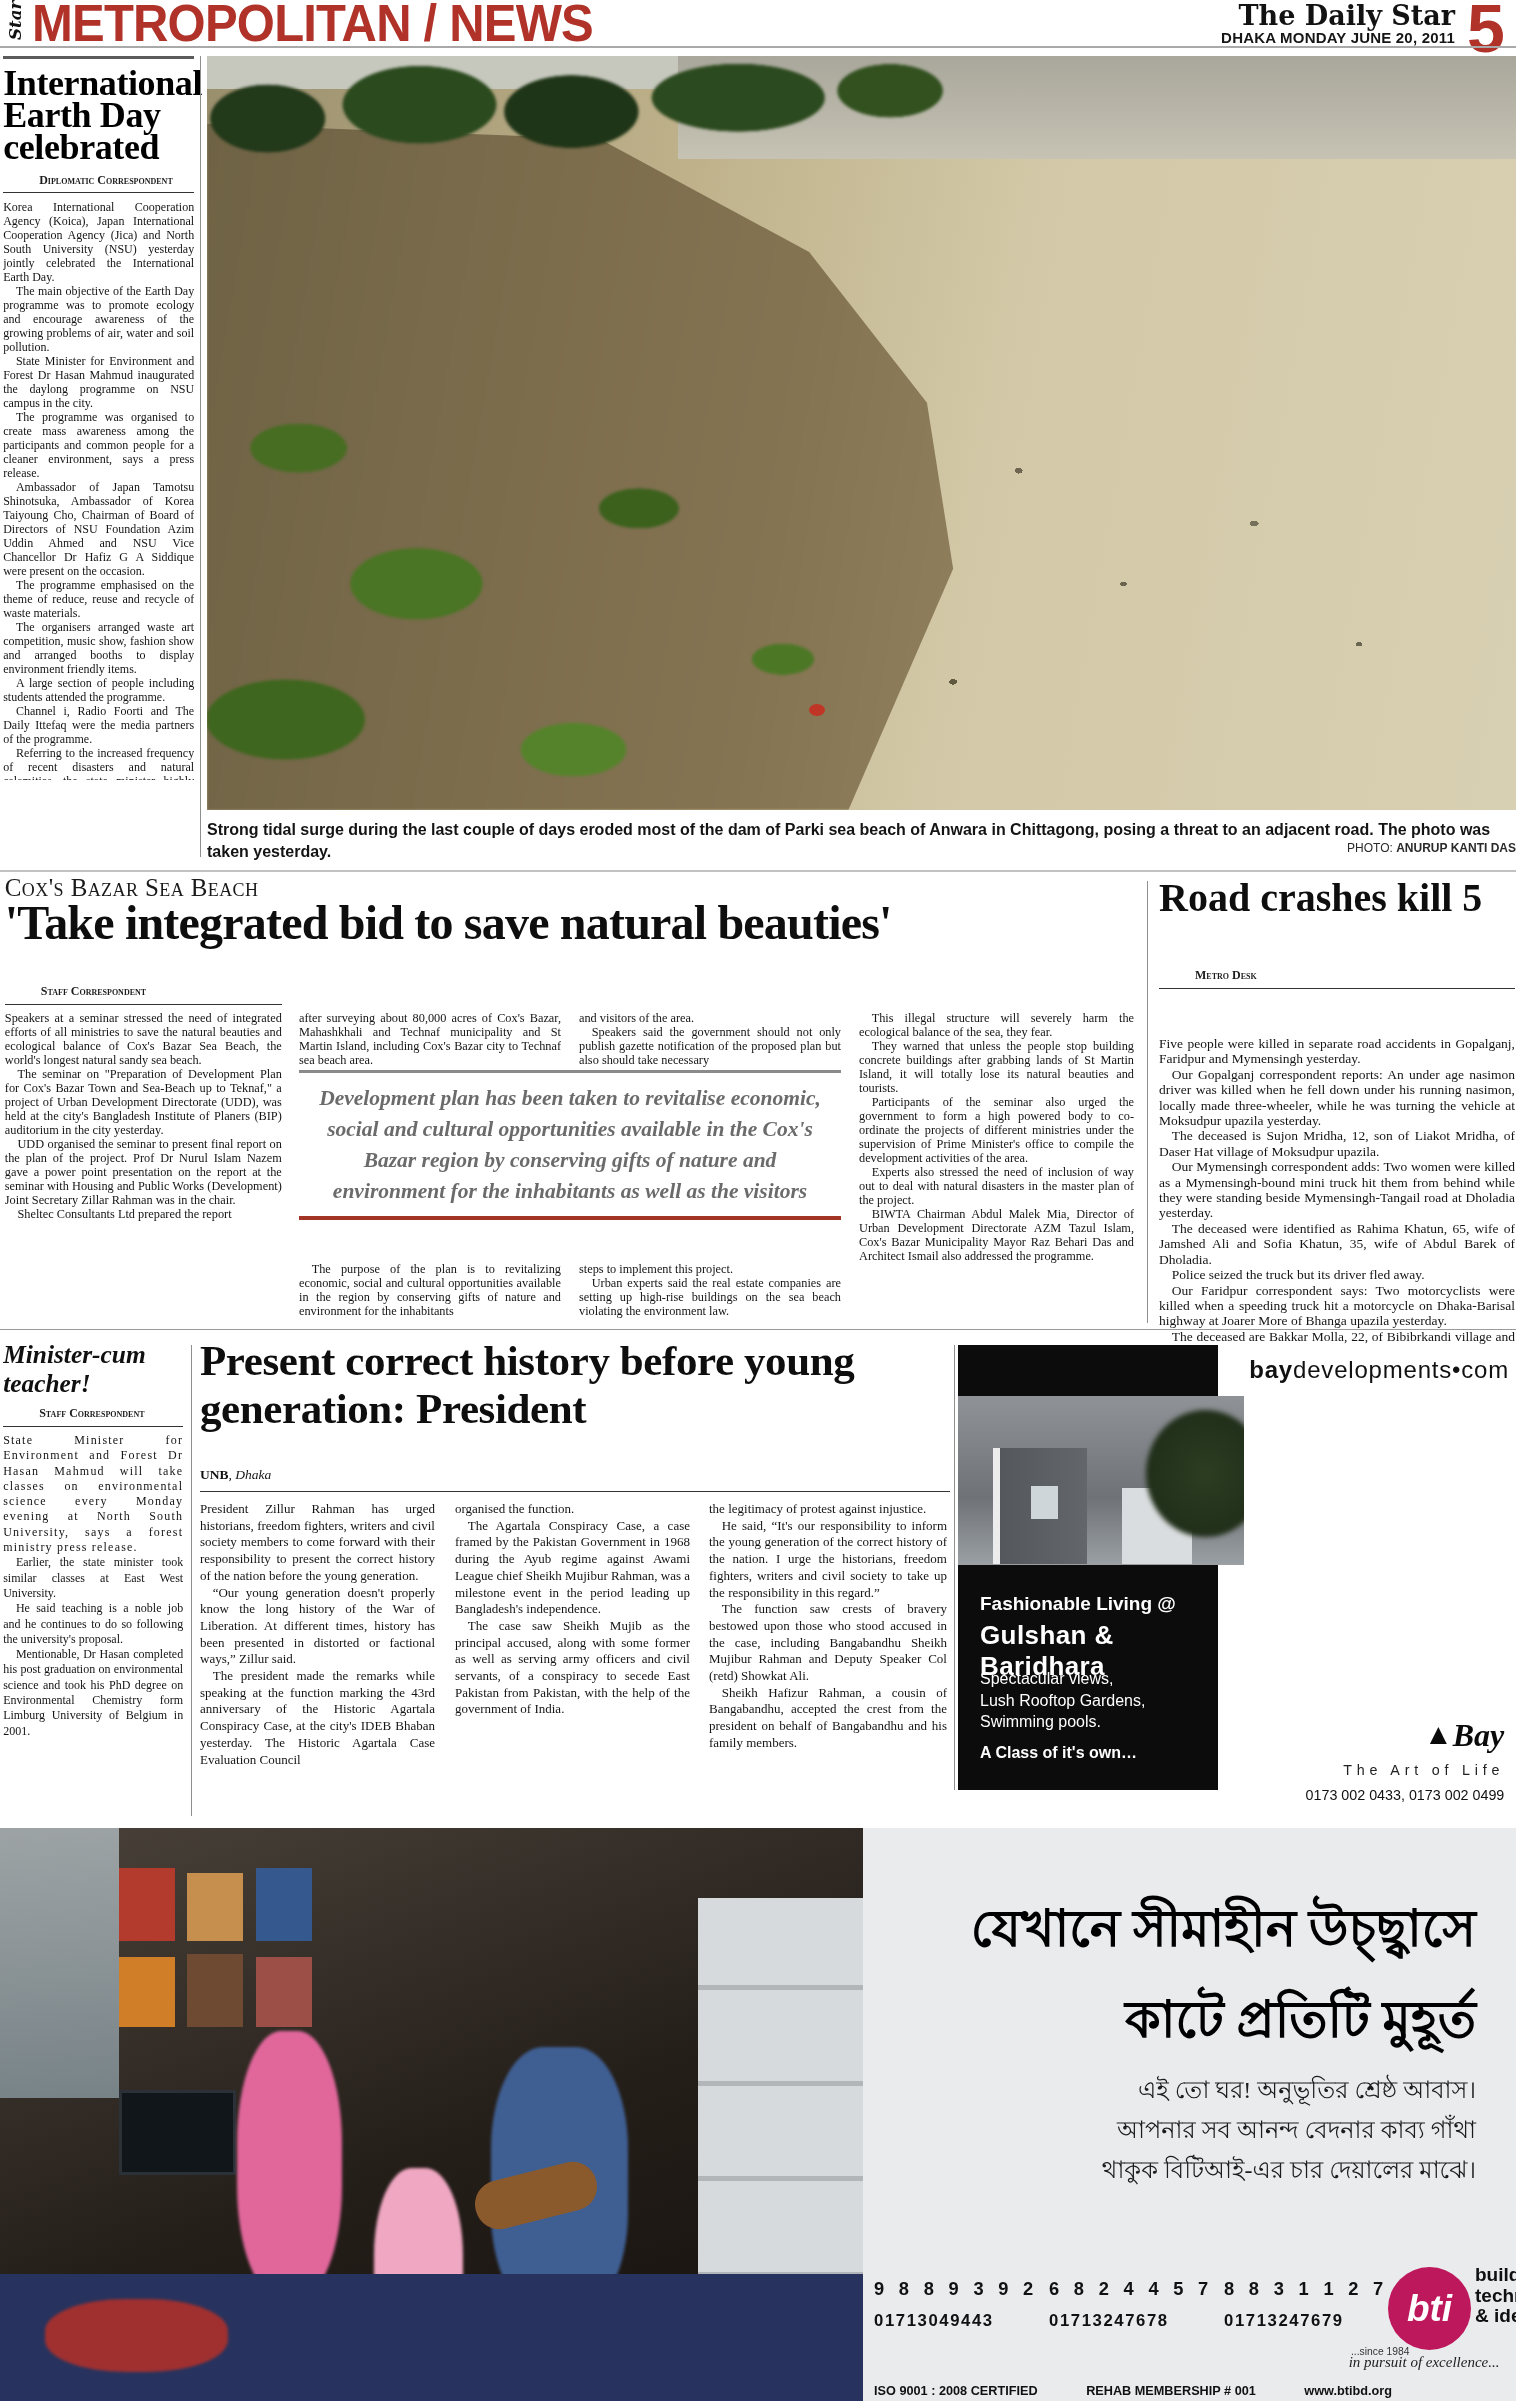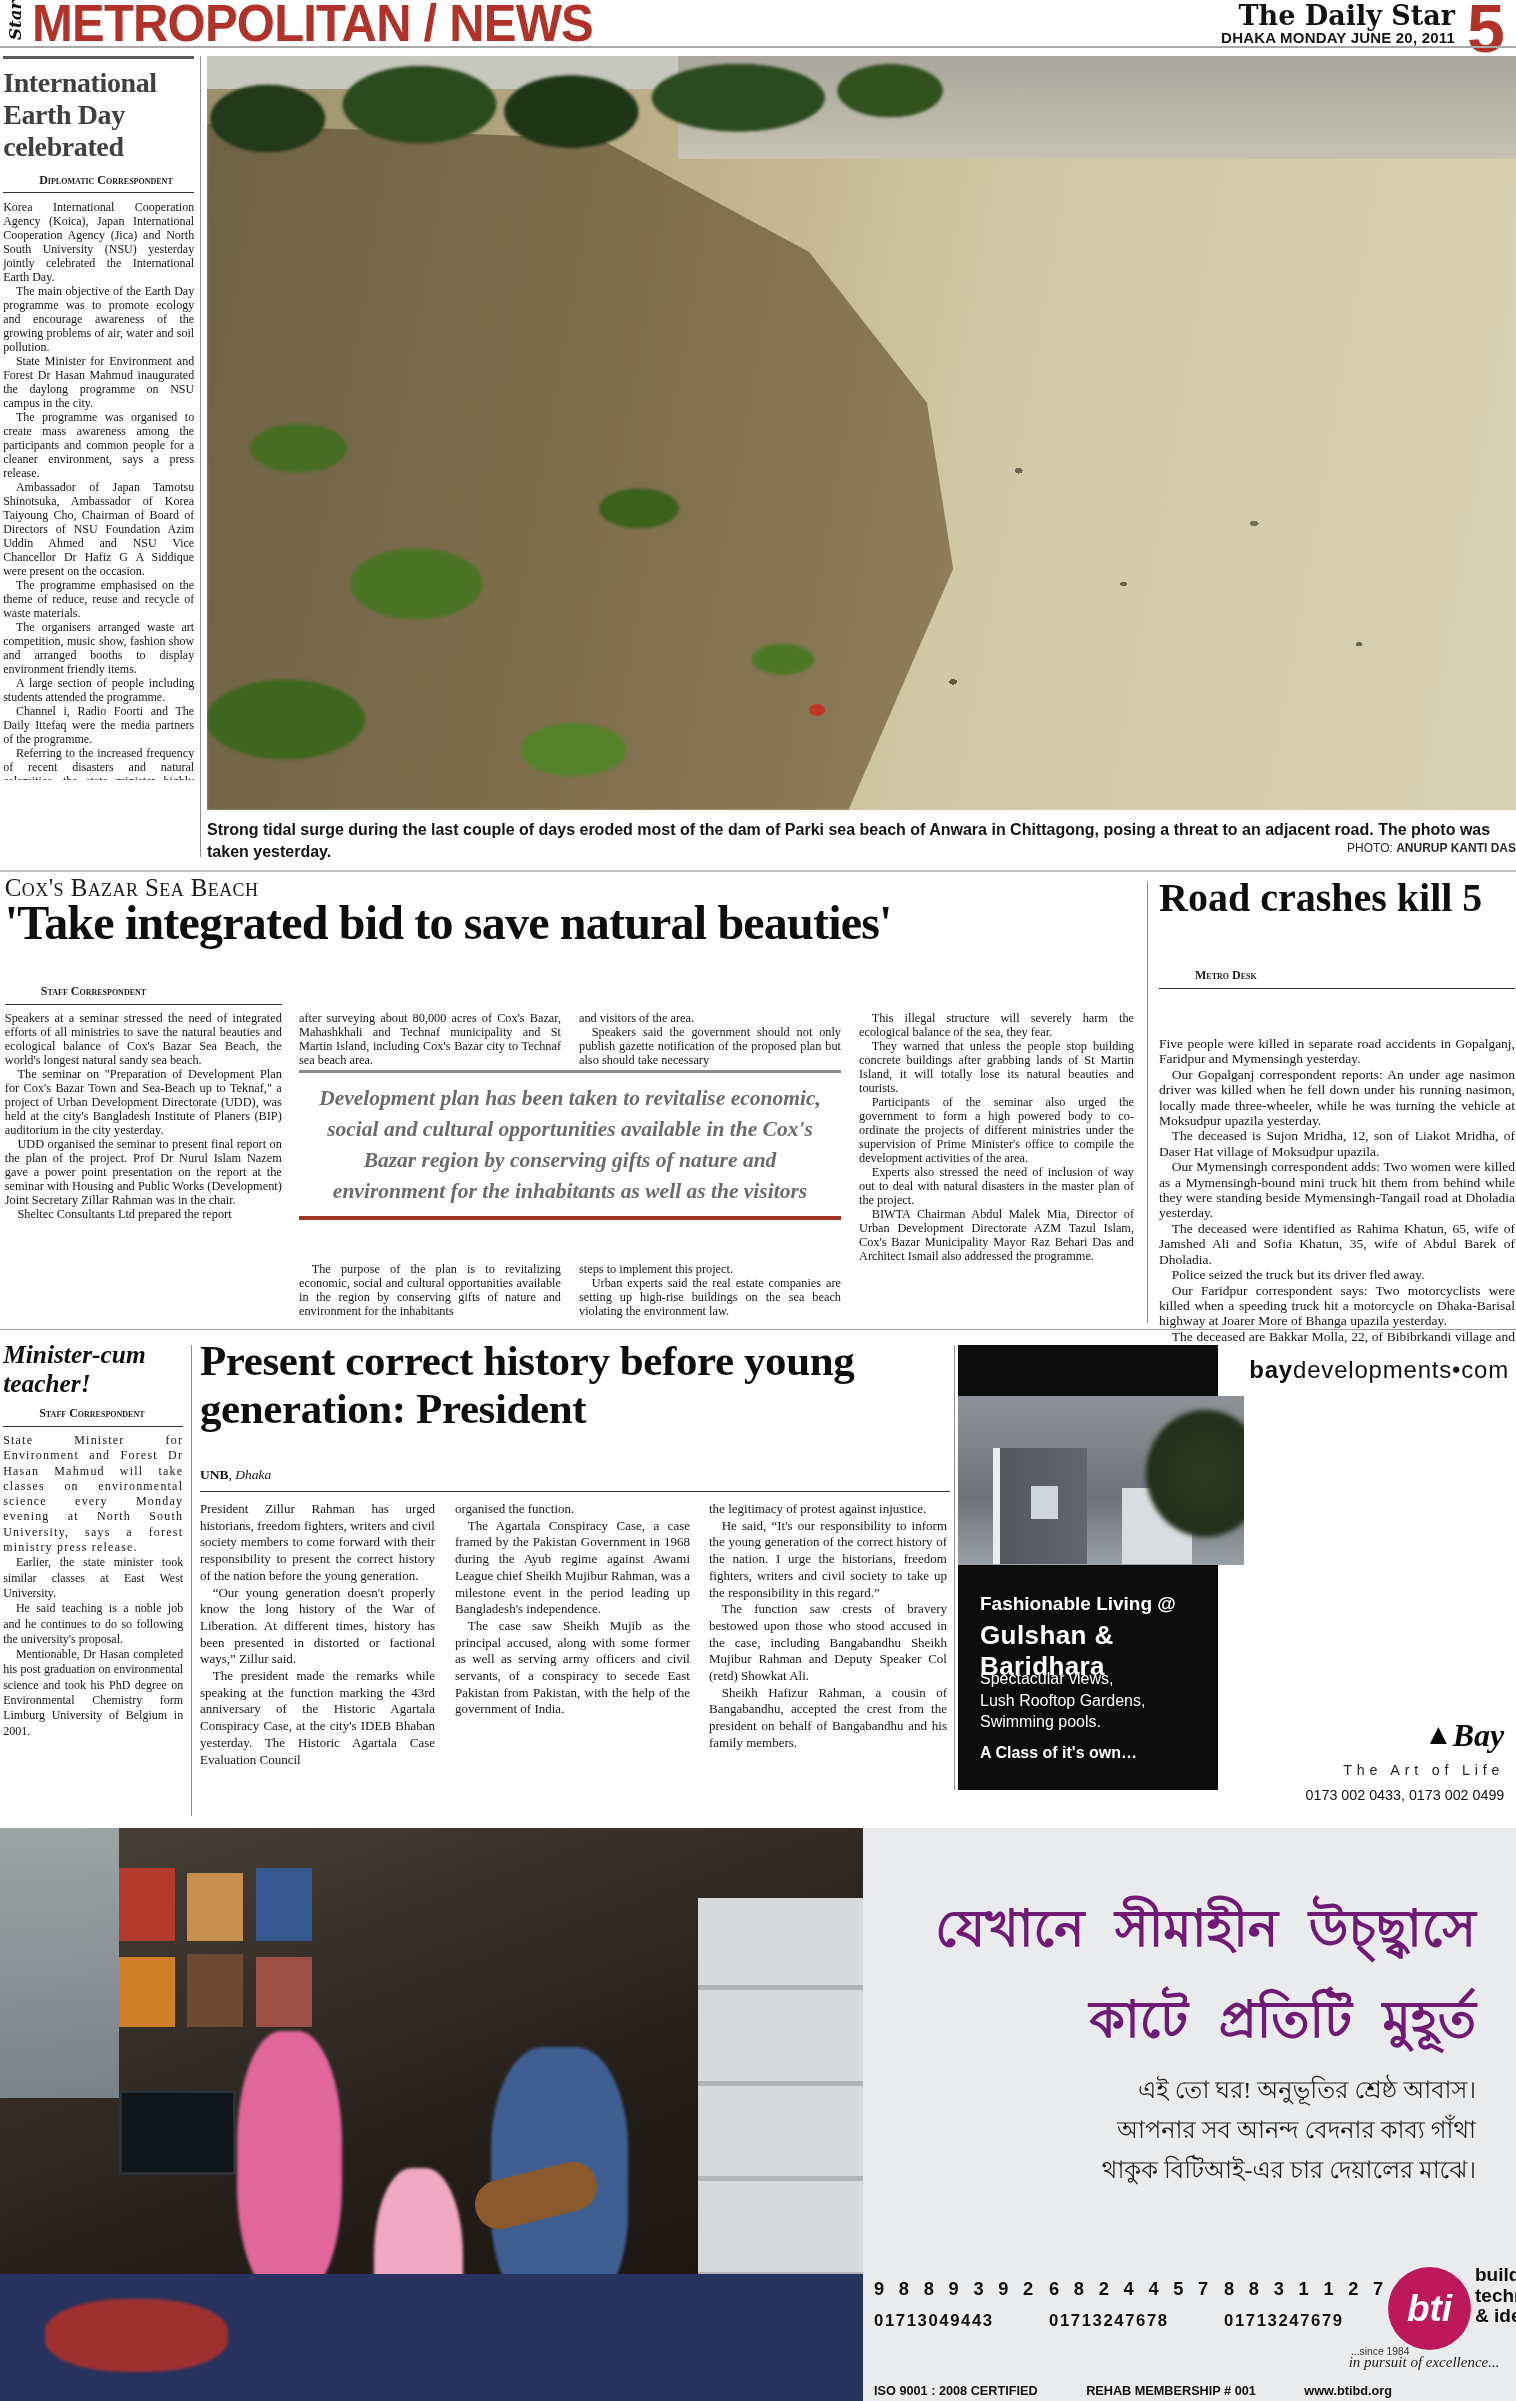--- a/index.html
+++ b/index.html
@@ -19,21 +19,21 @@
   .toprule{height:3.2px;background:#5b5b5b;}
   .byline{font-family:"Liberation Serif",serif;font-variant:small-caps;font-weight:bold;font-size:12px;color:#1c1c1c;margin-left:36px;}
   .byline-rule{height:0.8px;background:#333;margin-top:4.8px;}
   .art p{margin:0;text-indent:12.7px;text-align:justify;}
   .art p.first{text-indent:0;}
   .vrule{width:0.8px;background:#8f8f8f;}
   .hdiv{height:1.6px;background:#c2c2c2;}
 
   
   .earth{left:3.2px;top:56px;width:191px;}
-  .earth h1{margin:8px 0 0 0;font-family:"Liberation Serif",serif;font-weight:bold;font-size:28px;line-height:32px;letter-spacing:-0.4px;color:#404040;}
+  .earth h1{margin:8px 0 0 0;font-family:"Liberation Serif",serif;font-weight:bold;font-size:36px;line-height:32px;letter-spacing:-0.4px;color:#000000;}
   .earth .body{margin-top:6.4px;font-family:"Liberation Serif",serif;font-size:12px;line-height:14px;height:580px;overflow:hidden;}
 
   
   .photo-main{left:207px;top:56px;width:1309px;height:754px;overflow:hidden;background:linear-gradient(100deg,#9a8f6d 0%,#bfb28b 35%,#d3c9a8 60%,#d8d0b2 100%);}
   .ph-sky{position:absolute;top:0;left:0;width:100%;height:33px;background:#c6c8bd;}
   .ph-sea{position:absolute;top:0;right:0;width:64%;height:103px;background:linear-gradient(#a9a79b,#c6c3b4);}
   .ph-trees{position:absolute;top:0;left:0;width:58%;height:139px;filter:blur(1.6px);
     background:
       radial-gradient(95px 56px at 8% 45%,#22391a 60%,transparent 61%),
       radial-gradient(127px 64px at 28% 35%,#2b4a1e 60%,transparent 61%),
@@ -141,21 +141,21 @@
   .btp-shelf{position:absolute;right:0;top:70px;width:165px;height:447px;background:#d7dadc;}
   .btp-shelf i{position:absolute;left:0;width:100%;height:4.8px;background:#b2b6b9;}
   .btp-tv{position:absolute;left:119px;top:262px;width:111px;height:79px;background:#11161a;border:3.2px solid #2b3136;}
   .btp-woman{position:absolute;left:237px;top:203px;width:105px;height:267px;border-radius:42%;background:#e1679b;filter:blur(1.6px);}
   .btp-child{position:absolute;left:374px;top:340px;width:89px;height:208px;border-radius:42%;background:#f0a7c2;filter:blur(1.6px);}
   .btp-man{position:absolute;left:491px;top:219px;width:137px;height:267px;border-radius:38%;background:#3f5f93;filter:blur(1.6px);}
   .btp-guitar{position:absolute;left:474px;top:343px;width:124px;height:49px;border-radius:24px;background:#8a5a2c;transform:rotate(-14deg);}
   .btp-bed{position:absolute;left:0;bottom:0;width:100%;height:127px;background:#27335e;}
   .btp-cloth{position:absolute;left:45px;bottom:29px;width:183px;height:73px;border-radius:44%;background:#a03030;filter:blur(1.6px);}
 
-  .bti-h{position:absolute;right:41px;text-align:right;font-family:Liberation Mono, monospace;font-weight:bold;color:#701a75;font-size:51px;white-space:nowrap;}
+  .bti-h{position:absolute;right:41px;text-align:right;font-family:Liberation Serif, serif;font-weight:bold;color:#000000;font-size:51px;white-space:nowrap;}
   .bti-h1{top:62px;} .bti-h2{top:153px;}
   .bti-sub{position:absolute;right:41px;text-align:right;font-family:"Liberation Serif",serif;font-size:24px;color:#1c1c1c;white-space:nowrap;}
   .bti-s1{top:243px;} .bti-s2{top:283px;} .bti-s3{top:323px;}
   .bti-phone-group{position:absolute;top:450px;font-family:"Liberation Sans",sans-serif;color:#111;}
   .bti-land{font-weight:bold;font-size:18.3px;letter-spacing:4.8px;white-space:nowrap;}
   .bti-mob{font-weight:bold;font-size:16.7px;letter-spacing:1.6px;margin-top:11px;white-space:nowrap;}
   .bti-g1{left:874px;} .bti-g2{left:1049px;} .bti-g3{left:1224px;}
   .bti-logo{position:absolute;left:1388px;top:439px;width:83px;height:83px;border-radius:50%;background:#be185d;color:#fff;
     font-family:"Liberation Sans",sans-serif;font-weight:bold;font-style:italic;font-size:37px;display:flex;align-items:center;justify-content:center;text-align:right;}
   .bti-since{position:absolute;left:1351px;top:518px;font-family:"Liberation Sans",sans-serif;font-size:10.3px;color:#333;white-space:nowrap;}

